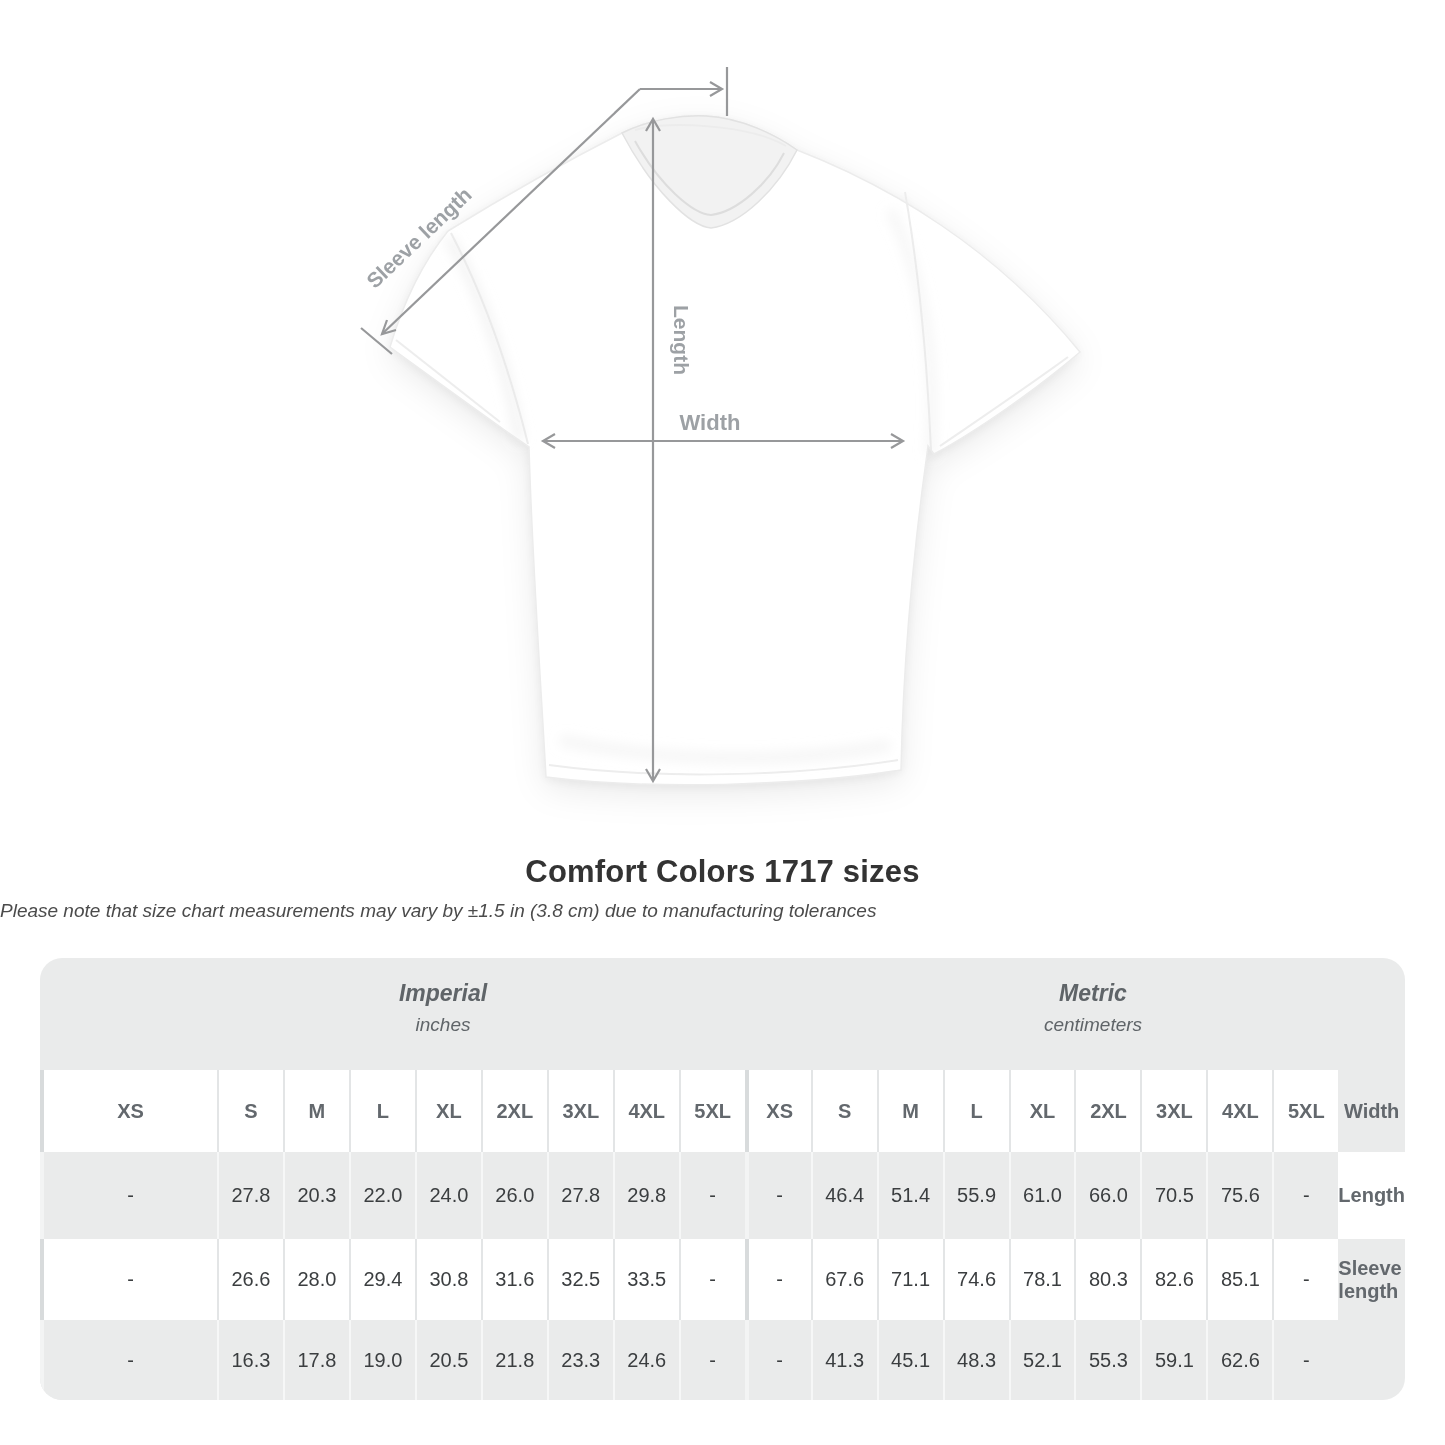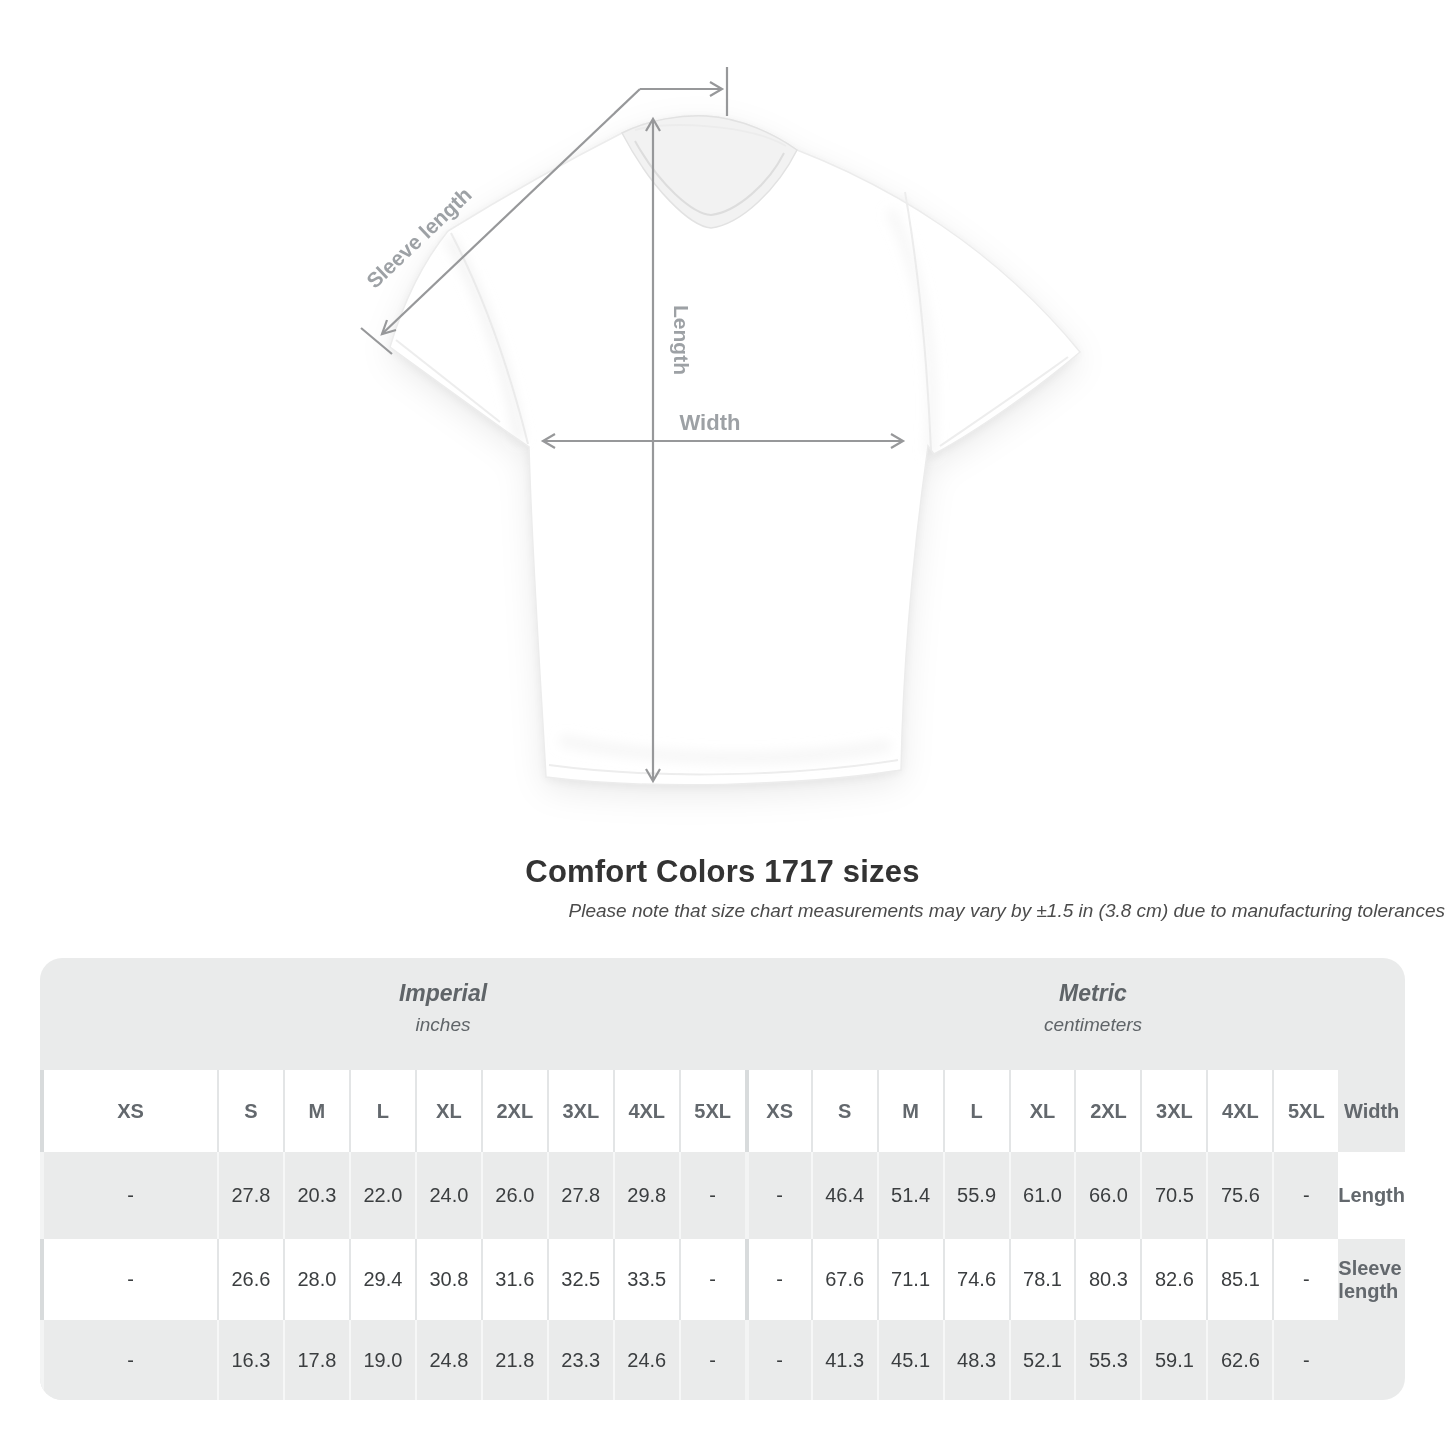--- a/index.html
+++ b/index.html
@@ -9,21 +9,21 @@
   }
   
   .diagram-wrap{width:1445px;height:840px;position:relative;}
   .shirt{filter:drop-shadow(0 10px 16px rgba(0,0,0,.08)) drop-shadow(0 2px 5px rgba(0,0,0,.05));}
   
   .page-title{
     margin:14px 0 0 0;text-align:center;
     font-size:31px;font-weight:bold;color:#333333;letter-spacing:.2px;
   }
   .tolerance-note{
-    margin:10px 0 0 0;text-align:right;font-style:italic;
+    margin:10px 0 0 0;text-align:left;font-style:italic;
     font-size:19px;color:#4b4b4b;
   }
   
   .table-card{
     width:1365px;margin:36px 40px 0 40px;
     background:var(--stripe,#eaebeb);
     border-radius:22px;overflow:hidden;
   }
   .units-band{position:relative;height:112px;}
   .unit-group{position:absolute;top:22px;transform:translateX(-50%);text-align:center;}
@@ -195,21 +195,21 @@
       <div class="cell">78.1</div>
       <div class="cell">80.3</div>
       <div class="cell">82.6</div>
       <div class="cell">85.1</div>
       <div class="cell">-</div>
       <div class="cell lbl stripe">Sleeve length</div>
       <div class="cell g-first stripe">-</div>
       <div class="cell  stripe">16.3</div>
       <div class="cell  stripe">17.8</div>
       <div class="cell  stripe">19.0</div>
-      <div class="cell  stripe">24.8</div>
+      <div class="cell  stripe">20.5</div>
       <div class="cell  stripe">21.8</div>
       <div class="cell  stripe">23.3</div>
       <div class="cell  stripe">24.6</div>
       <div class="cell  stripe">-</div>
       <div class="cell g-first stripe">-</div>
       <div class="cell  stripe">41.3</div>
       <div class="cell  stripe">45.1</div>
       <div class="cell  stripe">48.3</div>
       <div class="cell  stripe">52.1</div>
       <div class="cell  stripe">55.3</div>

